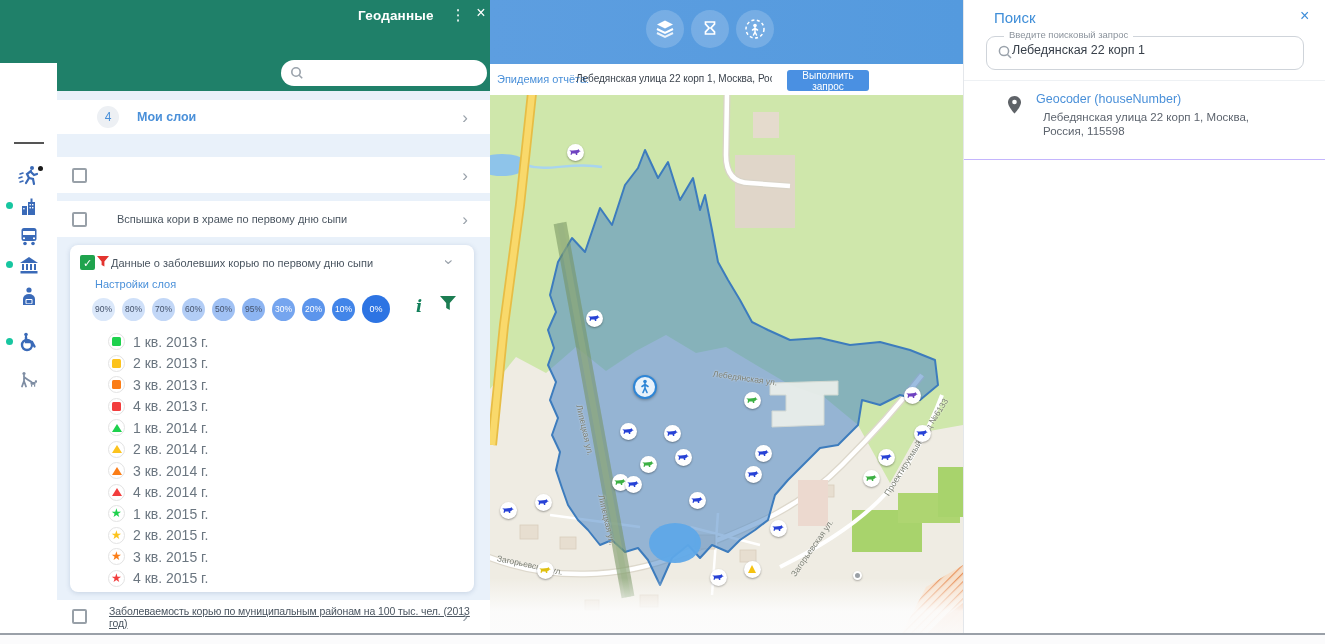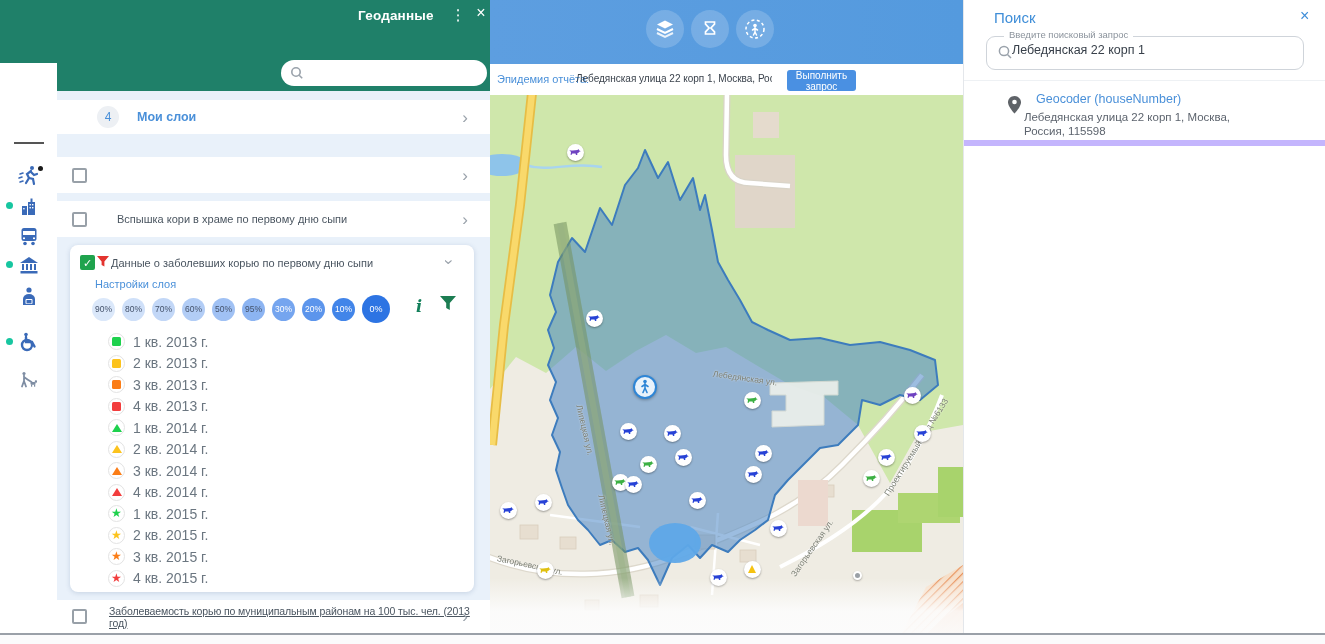--- a/index.html
+++ b/index.html
@@ -52,44 +52,44 @@
   .map-toolbar { position:absolute; left:490px; top:0; width:473px; height:64px; background:linear-gradient(90deg,#5d9ee0,#549ade); }
   .mt-title { position:absolute; left:536px; top:17px; color:#fff; font-size:11px; line-height:14px; }
   .mt-caret { position:absolute; left:633px; top:24px; color:#fff; font-size:9px; cursor:pointer; }
   .mt-circle { position:absolute; top:10px; width:38px; height:38px; border-radius:50%; background:rgba(255,255,255,.18); display:flex; align-items:center; justify-content:center; cursor:pointer; }
   .mt-walkicon { position:absolute; left:500px; top:13px; cursor:pointer; }
 
   
   .report-bar { position:absolute; left:490px; top:64px; width:473px; height:31px; background:#fff; }
   .rb-label { position:absolute; left:7px; top:9px; font-size:11px; color:#4a90d9; }
   .rb-value { position:absolute; left:86px; top:9px; font-size:10px; color:#3a424c; width:196px; white-space:nowrap; overflow:hidden; }
-  .rb-btn { position:absolute; left:297px; top:6px; width:69px; height:21px; background:#4a90e2; border:none; border-radius:3px; color:#fff; font-size:10px; cursor:pointer; font-family:"Liberation Sans",sans-serif; }
+  .rb-btn { position:absolute; left:297px; top:6px; width:82px; height:21px; background:#4a90e2; border:none; border-radius:3px; color:#fff; font-size:10px; cursor:pointer; font-family:"Liberation Sans",sans-serif; }
 
   
   .map { position:absolute; left:490px; top:95px; width:473px; height:538px; overflow:hidden; background:#efece3; }
   .map-layer { position:absolute; left:0; top:0; width:473px; height:538px; }
   .slabel { position:absolute; font-size:8.5px; color:#7b7f74; white-space:nowrap; text-shadow:0 0 2px rgba(255,255,255,.8); }
   .marker { position:absolute; width:17px; height:17px; background:#fff; border-radius:50%; box-shadow:0 1px 2px rgba(0,0,0,.35); display:flex; align-items:center; justify-content:center; cursor:pointer; }
   .tri { width:0; height:0; border-left:4.5px solid transparent; border-right:4.5px solid transparent; border-bottom:8px solid #f5c211; }
   .poi { position:absolute; width:9px; height:9px; border-radius:50%; background:#9aa0a6; border:2px solid #fff; box-shadow:0 1px 2px rgba(0,0,0,.3); }
   .center-marker { position:absolute; width:24px; height:24px; border-radius:50%; background:#eaf3fb; border:2.5px solid #2f86d6; display:flex; align-items:center; justify-content:center; cursor:pointer; box-shadow:0 1px 3px rgba(0,0,0,.3); }
   .map-fade { position:absolute; left:0; bottom:0; width:473px; height:55px; background:linear-gradient(rgba(253,253,253,0), rgba(252,252,252,.92) 60%, rgba(252,252,252,.97)); pointer-events:none; }
 
   
   .search-panel { position:absolute; left:963px; top:0; width:362px; height:633px; background:#fff; border-left:1px solid #e4e7eb; }
   .sp-title { position:absolute; left:30px; top:9px; font-size:15px; color:#3f8ed8; }
   .sp-close { position:absolute; left:336px; top:7px; font-size:16px; color:#3f8ed8; cursor:pointer; }
   .sp-field { position:absolute; left:22px; top:36px; width:318px; height:34px; border:1px solid #cfd4da; border-radius:9px; }
   .sp-float { position:absolute; left:40px; top:29px; background:#fff; padding:0 5px; font-size:9.5px; color:#8b939c; }
   .sp-input { position:absolute; left:48px; top:43px; width:270px; border:none; outline:none; font-size:12.5px; color:#38404a; font-family:"Liberation Sans",sans-serif; background:transparent; }
   .sp-mag { position:absolute; left:33px; top:44px; }
-  .sp-result { position:absolute; left:0; top:80px; width:362px; height:66px; background:#fff; border-top:1px solid #eef1f4; border-bottom:6px solid #c4b5fd; cursor:pointer; }
+  .sp-result { position:absolute; left:0; top:80px; width:362px; height:80px; background:#fff; border-top:1px solid #eef1f4; border-bottom:1px solid #c4b5fd; cursor:pointer; }
   .sp-pin { position:absolute; left:42px; top:14px; }
   .sp-source { position:absolute; left:72px; top:11px; font-size:12.5px; color:#4a90d9; }
-  .sp-addr { position:absolute; left:60px; top:29px; width:250px; font-size:11.5px; line-height:14px; color:#5d646e; }
+  .sp-addr { position:absolute; left:79px; top:29px; width:250px; font-size:11.5px; line-height:14px; color:#5d646e; }
 
   
   .bottom-strip { position:absolute; left:0; top:633px; width:1325px; height:11px; background:#fbfbfc; border-top:2px solid #9aa0a8; }
 
   svg { display:block; }
 </style>
 </head>
 <body>
 
 <div class="app">

